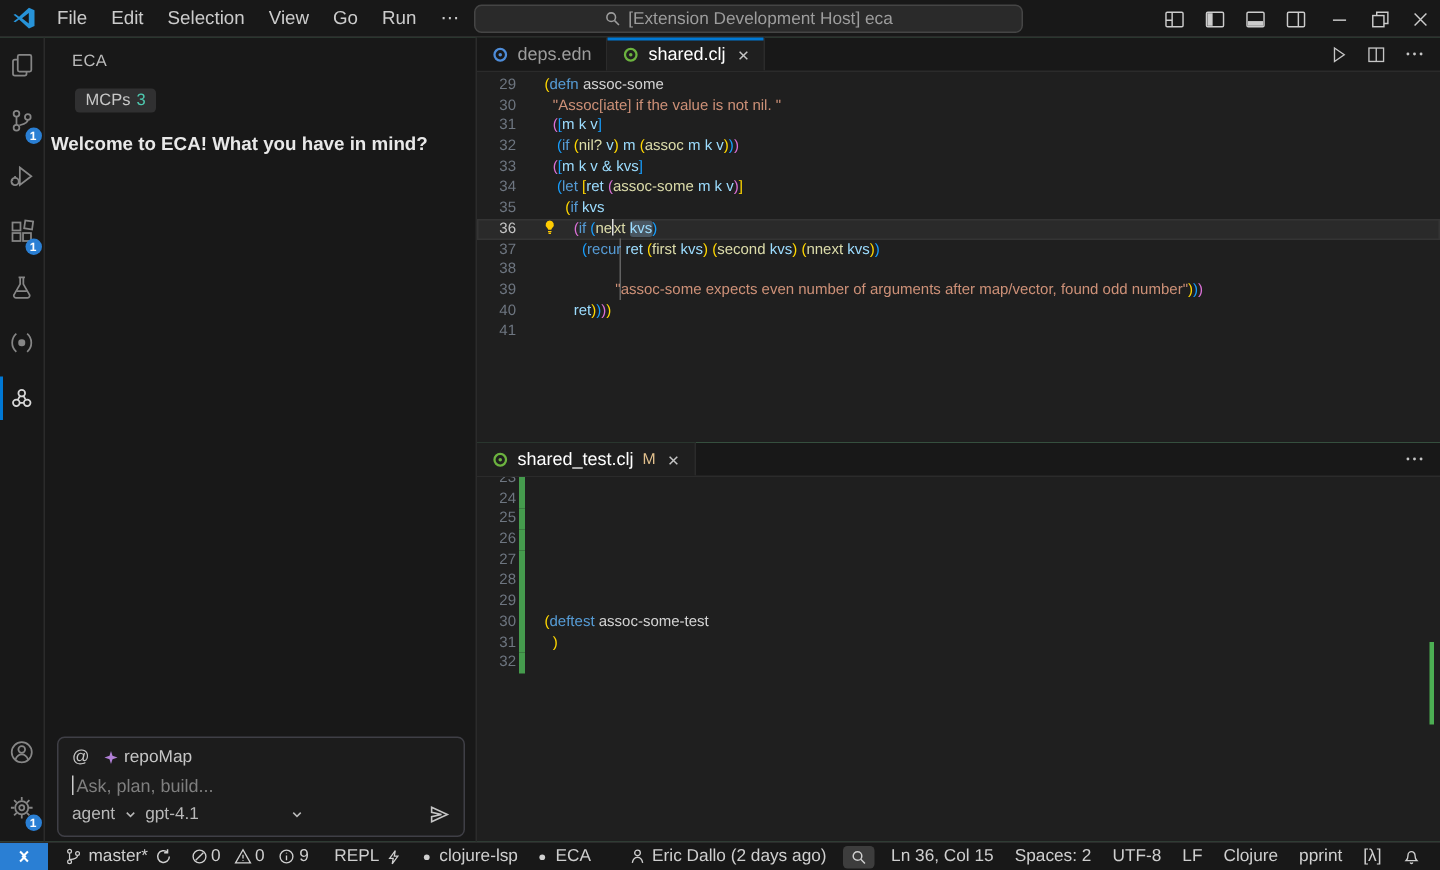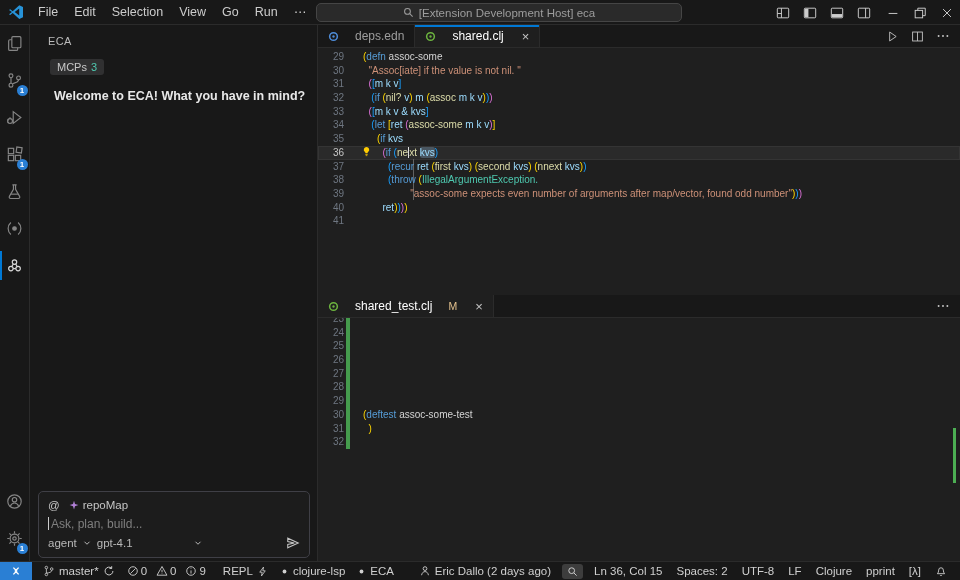--- a/index.html
+++ b/index.html
@@ -31,37 +31,37 @@
               background:#2a7fd4; color:#fff; font-size:8px; line-height:11px; text-align:center; font-weight:bold; }
   #ab-bottom { margin-top:auto; margin-bottom:4px; }
 
   
   #sidebar { position:absolute; left:30px; top:25px; width:288px; height:536px; background:#181818;
              border-right:1px solid #2b2b2b; }
   #sidebar-title { padding:10px 0 0 18px; font-size:11px; color:#bbbbbb; letter-spacing:.3px; }
   #mcps-badge { display:inline-flex; gap:4px; margin:12px 0 0 20px; padding:2px 7px; background:#303031;
                 border-radius:3px; font-size:11px; color:#c8c8c8; }
   #mcps-badge .cnt { color:#4ec9b0; }
-  #welcome-text { margin:14px 0 0 24px; font-size:12.5px; font-weight:bold; color:#e8e8e8; }
+  #welcome-text { margin:14px 0 0 4px; font-size:12.5px; font-weight:bold; color:#e8e8e8; }
   #chat-box { position:absolute; left:8px; right:7px; bottom:3px; height:67px; border:1px solid #3f3f46;
               border-radius:5px; background:#1c1c1c; padding:5px 9px 4px 9px; display:flex; flex-direction:column; }
   .chat-row1 { display:flex; align-items:center; gap:9px; height:16px; font-size:11.5px; color:#c5c5c5; }
   .chip { display:inline-flex; align-items:center; gap:4px; }
   .chip .spark { color:#b180d7; }
   .chat-row2 { display:flex; align-items:center; height:21px; font-size:12px; color:#7f7f7f; }
   .caret-bar { width:1px; height:13px; background:#cccccc; margin-right:2px; }
   .chat-row3 { display:flex; align-items:center; height:18px; font-size:11.5px; color:#b8b8b8; gap:5px;justify-content:center; }
   .chev { width:10px; height:10px; }
   #model-chevron { margin-left:55px; }
   #send-btn { margin-left:auto; color:#c5c5c5; }
 
   
   #editor-area { position:absolute; left:318px; top:25px; width:642px; height:536px; display:flex; flex-direction:column; }
   .tabbar { height:23px; background:#181818; border-bottom:1px solid #2b2b2b; display:flex; align-items:stretch; position:relative; }
-  .tab { display:flex; align-items:center; gap:16px; padding:0 10px; font-size:12px; color:#9d9d9d;
+  .tab { display:flex; align-items:center; gap:6px; padding:0 10px; font-size:12px; color:#9d9d9d;
          border-right:1px solid #2b2b2b; position:relative; background:#181818; }
   .tab.active { background:#1f1f1f; color:#ffffff; }
   .tab.active::before { content:""; position:absolute; left:0; right:0; top:0; height:1.5px; background:#0078d4; }
   .tab.active.unfocused::before { background:transparent; }
   .tab .mod { color:#e2c08d; font-size:10.5px; }
   .tab .close { font-size:13px; color:#c5c5c5; margin-left:2px; }
   .tab-actions { margin-left:auto; display:flex; align-items:center; gap:12px; padding-right:10px; color:#c5c5c5; }
 
   .editor { position:relative; background:#1f1f1f; overflow:hidden; }
   #editor1 { height:247px; padding-top:2px; }
@@ -365,21 +365,21 @@
       <div class="code-scroll" id="code1">
           <div class="code-row"><span class="ln">29</span><span class="diff"></span><span class="codetxt"><span class="tk-p1">(</span><span class="tk-kw">defn</span><span class="tk-pl"> assoc-some</span></span></div>
           <div class="code-row"><span class="ln">30</span><span class="diff"></span><span class="codetxt"><span class="tk-str">  "Assoc[iate] if the value is not nil. "</span></span></div>
           <div class="code-row"><span class="ln">31</span><span class="diff"></span><span class="codetxt"><span class="tk-pl">  </span><span class="tk-p2">(</span><span class="tk-p3">[</span><span class="tk-var">m k v</span><span class="tk-p3">]</span></span></div>
           <div class="code-row"><span class="ln">32</span><span class="diff"></span><span class="codetxt"><span class="tk-pl">   </span><span class="tk-p3">(</span><span class="tk-kw">if</span><span class="tk-pl"> </span><span class="tk-p1">(</span><span class="tk-fn">nil?</span><span class="tk-pl"> </span><span class="tk-var">v</span><span class="tk-p1">)</span><span class="tk-pl"> </span><span class="tk-var">m</span><span class="tk-pl"> </span><span class="tk-p1">(</span><span class="tk-fn">assoc</span><span class="tk-pl"> </span><span class="tk-var">m k v</span><span class="tk-p1">)</span><span class="tk-p3">)</span><span class="tk-p2">)</span></span></div>
           <div class="code-row"><span class="ln">33</span><span class="diff"></span><span class="codetxt"><span class="tk-pl">  </span><span class="tk-p2">(</span><span class="tk-p3">[</span><span class="tk-var">m k v &amp; kvs</span><span class="tk-p3">]</span></span></div>
           <div class="code-row"><span class="ln">34</span><span class="diff"></span><span class="codetxt"><span class="tk-pl">   </span><span class="tk-p3">(</span><span class="tk-kw">let</span><span class="tk-pl"> </span><span class="tk-p1">[</span><span class="tk-var">ret</span><span class="tk-pl"> </span><span class="tk-p2">(</span><span class="tk-fn">assoc-some</span><span class="tk-pl"> </span><span class="tk-var">m k v</span><span class="tk-p2">)</span><span class="tk-p1">]</span></span></div>
           <div class="code-row"><span class="ln">35</span><span class="diff"></span><span class="codetxt"><span class="tk-pl">     </span><span class="tk-p1">(</span><span class="tk-kw">if</span><span class="tk-pl"> </span><span class="tk-var">kvs</span></span></div>
           <div class="code-row current"><span class="ln">36</span><span class="diff"></span><span class="codetxt"><span class="tk-pl">       </span><span class="tk-p2">(</span><span class="tk-kw">if</span><span class="tk-pl"> </span><span class="tk-p3">(</span><span class="tk-fn">ne</span><span class="cursor-bar"></span><span class="tk-fn">xt</span><span class="tk-pl"> </span><span class="tk-hl">kvs</span><span class="tk-p3">)</span></span></div>
           <div class="code-row"><span class="ln">37</span><span class="diff"></span><span class="codetxt"><span class="tk-pl">         </span><span class="tk-p3">(</span><span class="tk-kw">recur</span><span class="tk-pl"> </span><span class="tk-var">ret</span><span class="tk-pl"> </span><span class="tk-p1">(</span><span class="tk-fn">first</span><span class="tk-pl"> </span><span class="tk-var">kvs</span><span class="tk-p1">)</span><span class="tk-pl"> </span><span class="tk-p1">(</span><span class="tk-fn">second</span><span class="tk-pl"> </span><span class="tk-var">kvs</span><span class="tk-p1">)</span><span class="tk-pl"> </span><span class="tk-p1">(</span><span class="tk-fn">nnext</span><span class="tk-pl"> </span><span class="tk-var">kvs</span><span class="tk-p1">)</span><span class="tk-p3">)</span></span></div>
-          <div class="code-row"><span class="ln">38</span><span class="diff"></span><span class="codetxt"><span class="tk-pl">         </span><span class="tk-p3">(</span><span class="tk-kw">throw</span><span class="tk-pl"> </span><span class="tk-p1">(</span><span class="tk-cls">IllegalArgumentException.</span></span></div>
+          <div class="code-row"><span class="ln">38</span><span class="diff"></span></div>
           <div class="code-row"><span class="ln">39</span><span class="diff"></span><span class="codetxt"><span class="tk-str">                 "assoc-some expects even number of arguments after map/vector, found odd number"</span><span class="tk-p1">)</span><span class="tk-p3">)</span><span class="tk-p2">)</span></span></div>
           <div class="code-row"><span class="ln">40</span><span class="diff"></span><span class="codetxt"><span class="tk-pl">       </span><span class="tk-var">ret</span><span class="tk-p1">)</span><span class="tk-p3">)</span><span class="tk-p2">)</span><span class="tk-p1">)</span></span></div>
           <div class="code-row"><span class="ln">41</span><span class="diff"></span><span class="codetxt"></span></div>
         </div>
     </div>
     <div class="tabbar" id="tabbar2">
         <div class="tab active unfocused">
           <span class="icon">
             <svg width="11" height="11" viewBox="0 0 16 16">
               <circle cx="8" cy="8" r="5.6" fill="none" stroke="#6cb33f" stroke-width="2.2"></circle>

